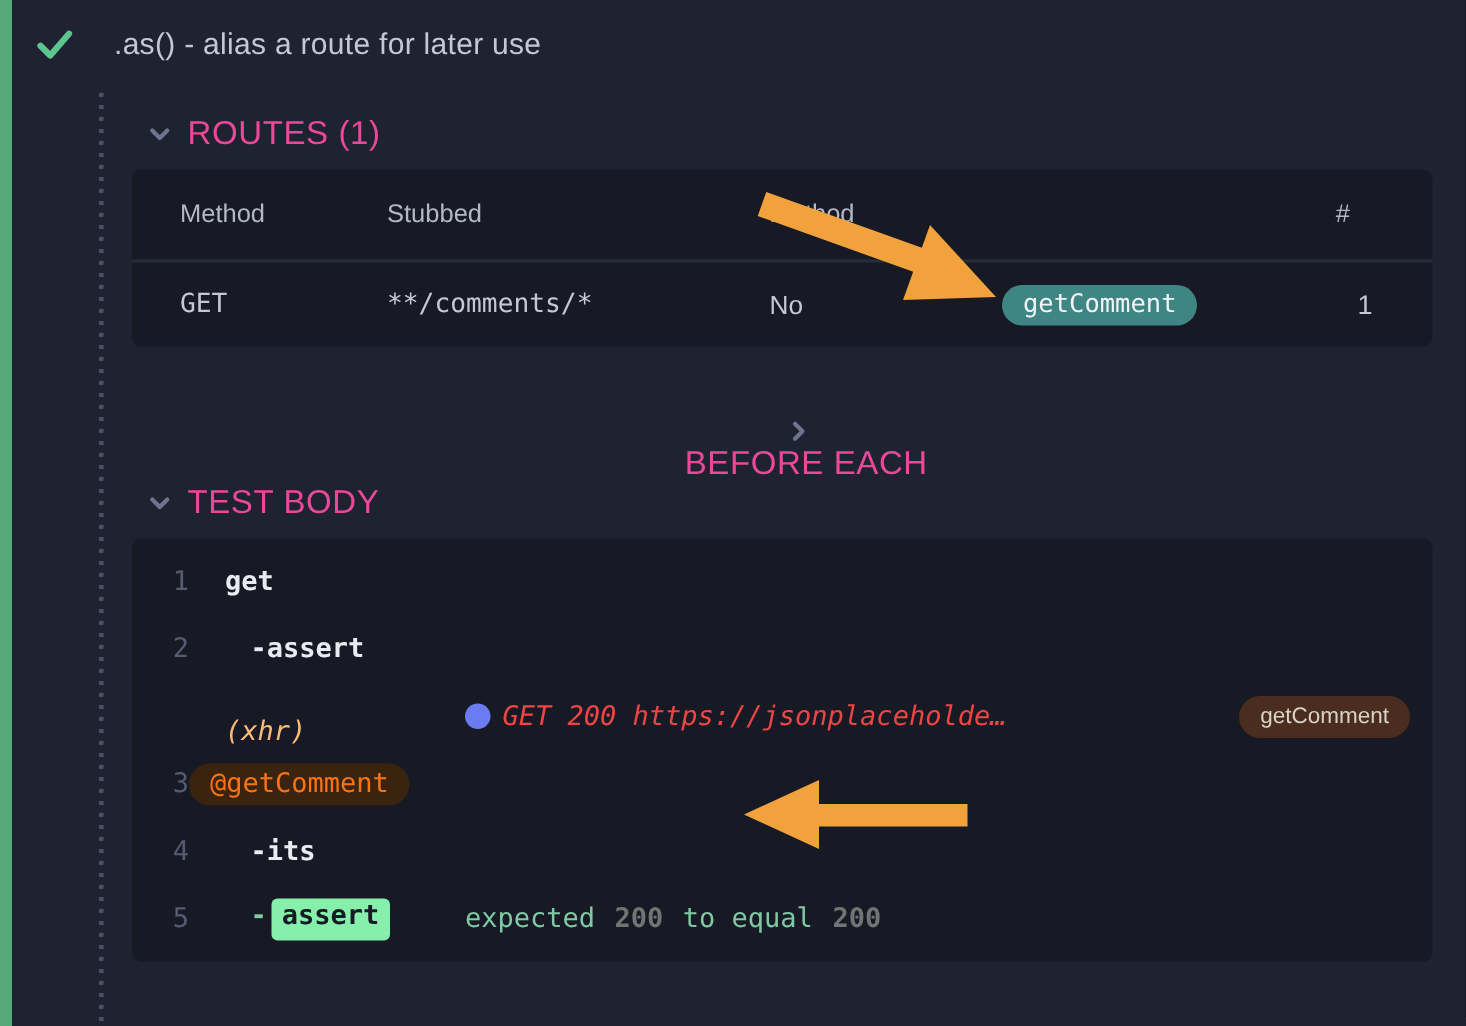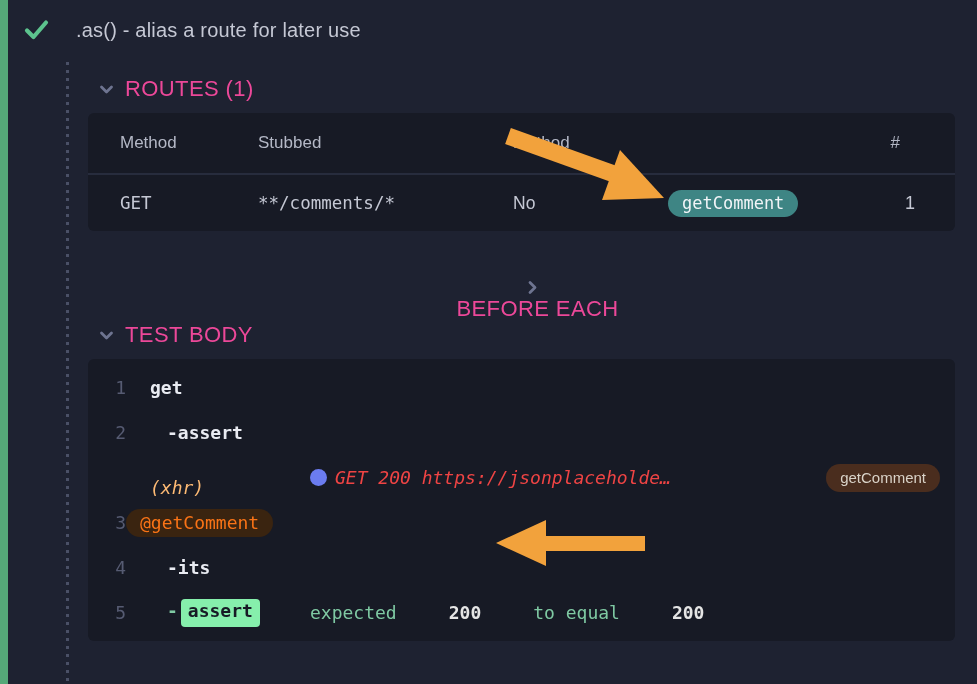--- a/index.html
+++ b/index.html
@@ -101,23 +101,23 @@
     font-size: 18px; padding: 3px 14px 4px; border-radius: 16px;
   }
   .assert-badge {
     display: inline-block;
     background: #86efac; color: #171a25;
     font-weight: 700; font-size: 18px;
     padding: 1px 7px 6px; border-radius: 4px;
     margin-left: 3px;
   }
   .dash-green { color: #7fc9a3; }
-  .assert-msg { color: #7fc9a3; gap: 39px; }
+  .assert-msg { color: #7fc9a3; }
   .assert-msg .part { margin-right: 13px; }
-  .assert-msg .bold { font-weight: 700; color: #e5e5e5; }
+  .assert-msg .bold { font-weight: 700; color: #737373; }
   
   .arrow { position: absolute; pointer-events: none; z-index: 5; }
   .arrow-diagonal { left: 492px; top: 122px; }
   .arrow-left { left: 488px; top: 517px; }
 </style>
 </head>
 <body>
 
 <div class="screen">
   <div class="pass-border"></div>

